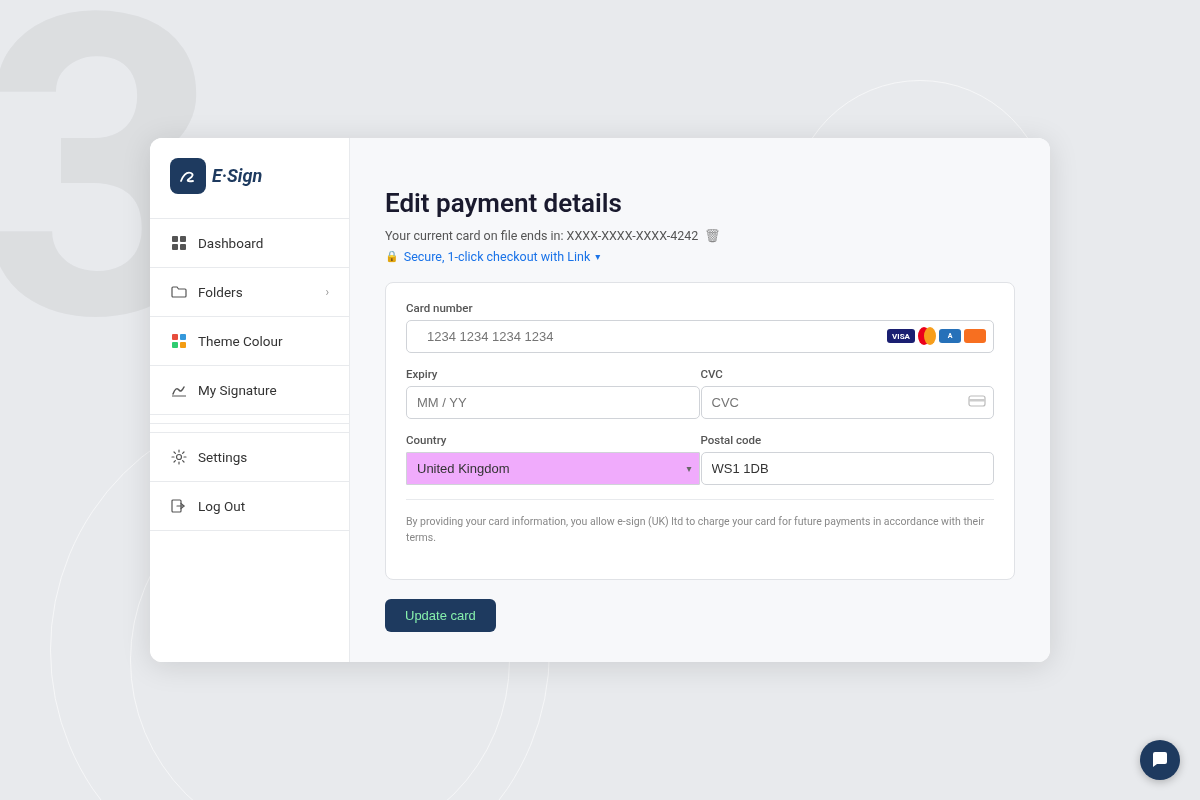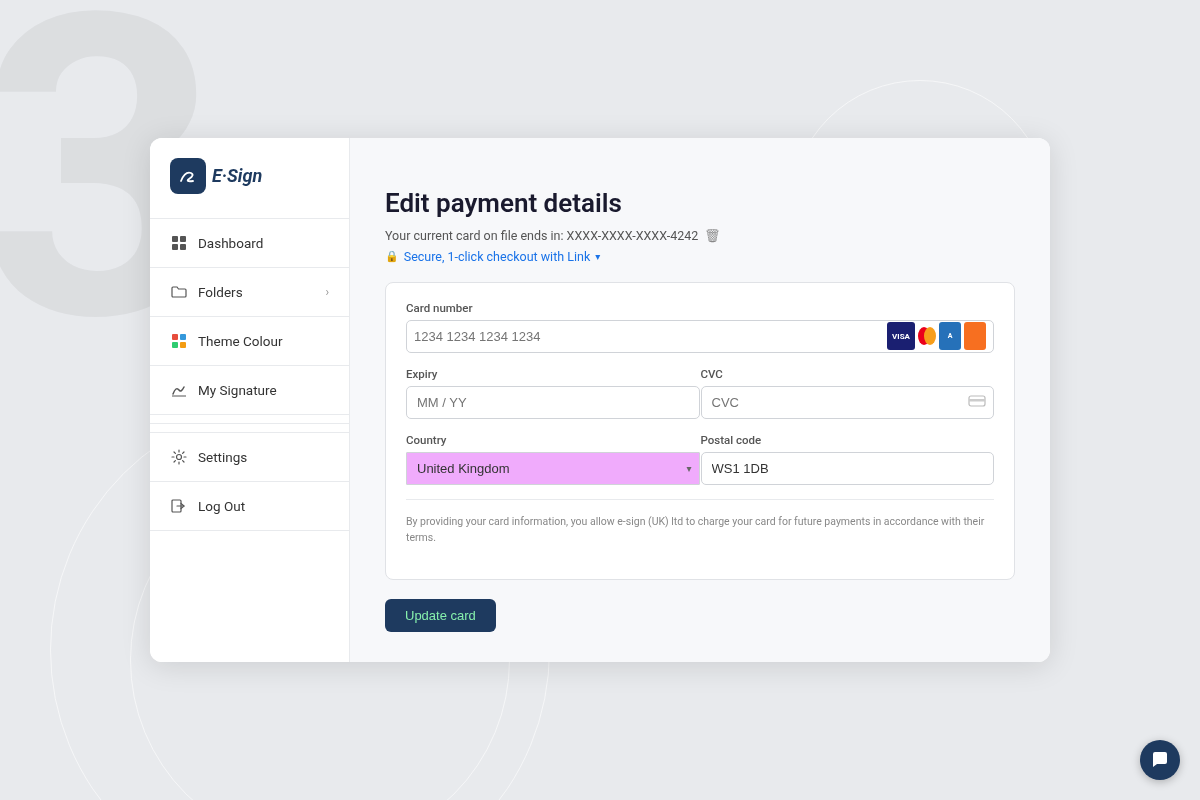--- a/index.html
+++ b/index.html
@@ -219,38 +219,38 @@
 
     .card-number-wrapper {
       position: relative;
       margin-bottom: 14px;
     }
 
     .card-number-field {
       width: 100%;
       border: 1px solid #d0d3d8;
       border-radius: 5px;
-      padding: 8px 7px;
+      padding: 8px 20px;
       font-size: 13px;
       color: #0f766e;
       outline: none;
     }
 
     .card-icons {
       position: absolute;
       right: 8px;
       top: 50%;
       transform: translateY(-50%);
       display: flex;
       gap: 3px;
       align-items: center;
     }
 
     .card-badge {
-      height: 28px;
+      height: 14px;
       border-radius: 3px;
       font-size: 8px;
       font-weight: bold;
       display: flex;
       align-items: center;
       justify-content: center;
       padding: 0 4px;
       color: white;
     }
 

